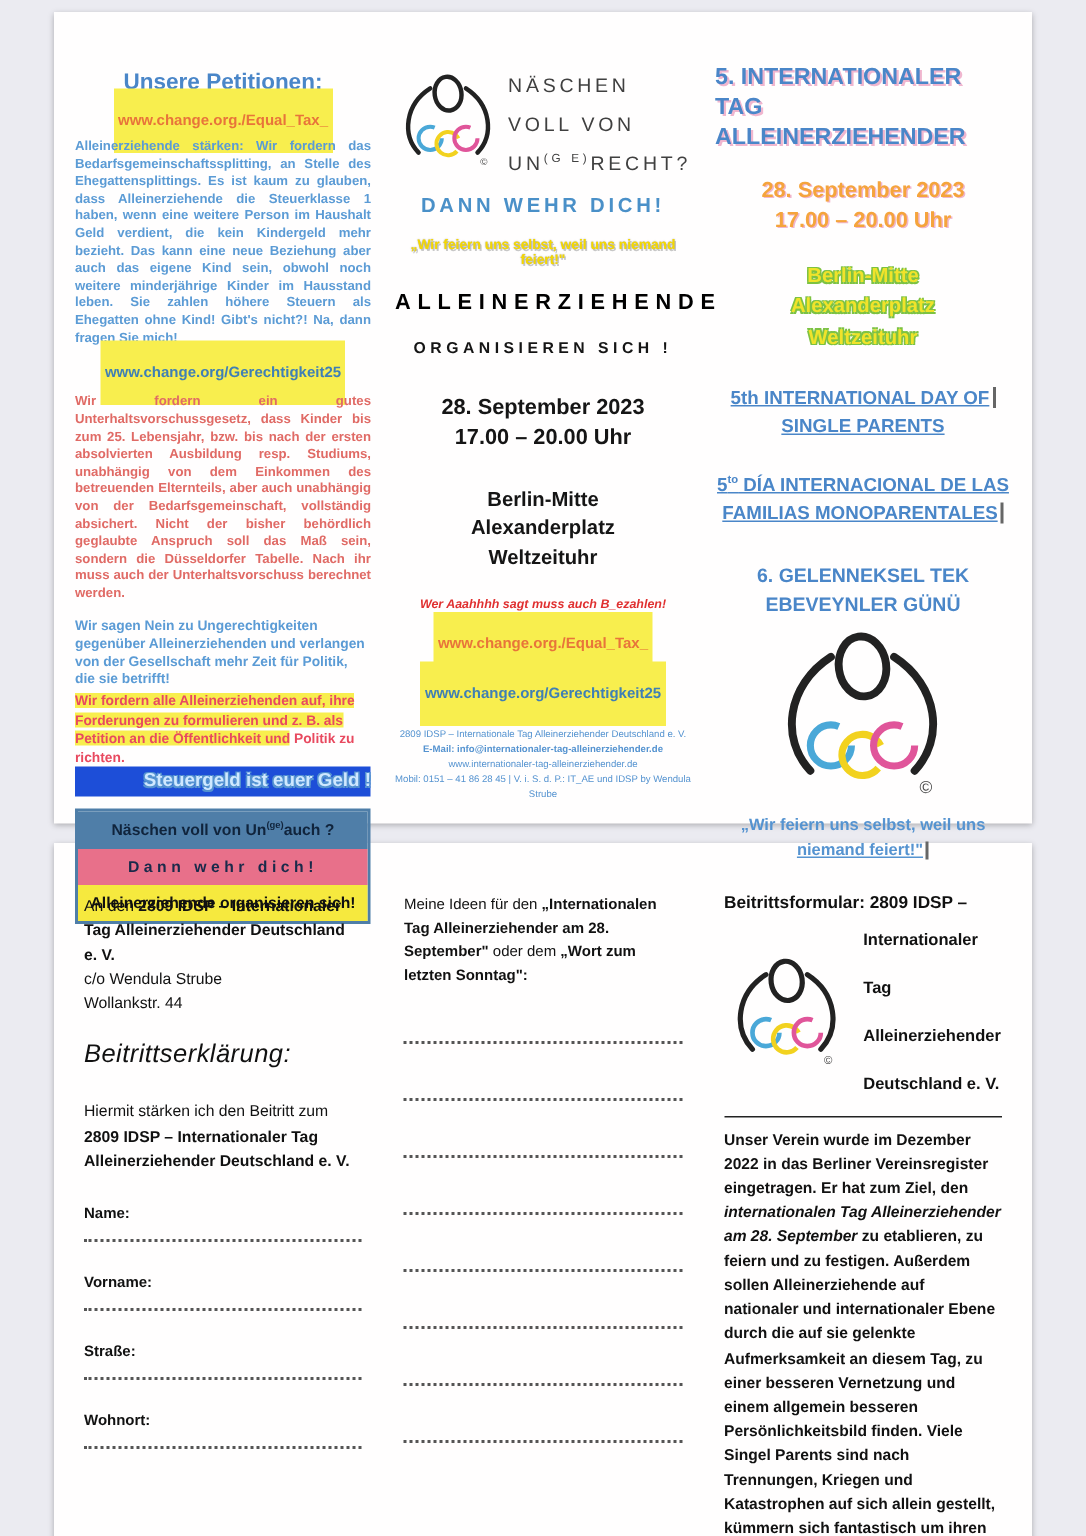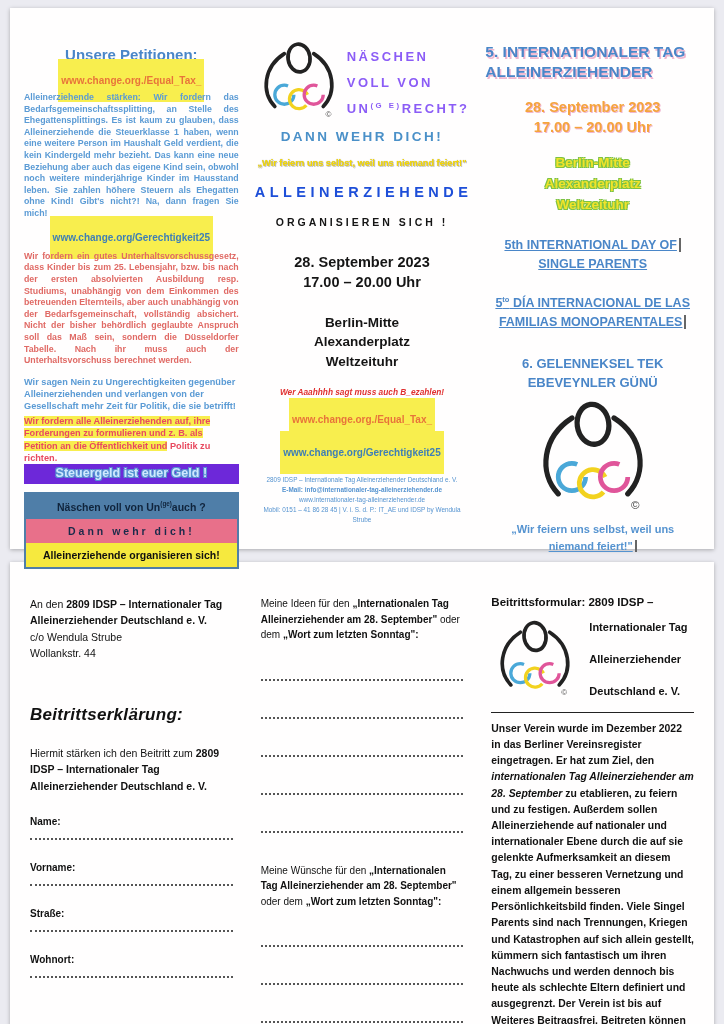--- a/index.html
+++ b/index.html
@@ -2,55 +2,55 @@
 <html><head>
 <meta charset="utf-8">
 <style>
   html,body { margin:0; padding:0; }
   body {
     width:724px; height:1024px; overflow:hidden;
     background:#ebebf1;
     font-family:"Liberation Sans", sans-serif;
     color:#111;
   }
-  .page { width:704px; margin:0 auto; background:#fffefe; box-shadow:0 1px 4px rgba(0,0,0,.28); box-sizing:border-box; }
+  .page { width:652px; margin:0 auto; background:#fffefe; box-shadow:0 1px 4px rgba(0,0,0,.28); box-sizing:border-box; }
   .page1 { height:541px; margin-top:8px; }
   .page2 { height:505px; margin-top:13px; }
   .cols { display:flex; gap:16px; box-sizing:border-box; height:100%; }
   .page1 .cols { padding:26px 14px 8px; }
   .page2 .cols { padding:34px 20px 8px; gap:28px; }
   .col { flex:1; min-width:0; }
 
   
   .pet-heading { color:#4a86c8; font-weight:bold; font-size:15px; text-align:center; margin-top:12px; }
   .hl-link { display:block; text-align:center; margin:12px 0 6px; font-size:10px; font-weight:bold; }
   .hl-link .bg { background:#f8ee4e; padding:16px 3px; }
   .orange { color:#e8743a; }
   .bluelink { color:#3f7fb5; }
   .p-blue { color:#5b9bd5; font-weight:bold; font-size:8.8px; line-height:1.32; text-align:justify; margin:5px 0; }
   .p-red  { color:#e06a65; font-weight:700; font-size:8.8px; line-height:1.32; text-align:justify; margin:8px 0; }
   .p-nein { color:#5b9bd5; font-weight:bold; font-size:9.2px; line-height:1.3; margin:10px 0 2px; }
   .p-hl { color:#e8495f; font-weight:bold; font-size:9.2px; line-height:1.35; margin:2px 0 0; }
   .p-hl .bg { background:#f8ee4e; }
-  .slogan { background:#6d28d9; text-align:center; font-weight:bold; font-size:12.5px; padding:2px 0 4px;
+  .slogan { background:#1d4ed8; text-align:right; font-weight:bold; font-size:12.5px; padding:2px 0 4px;
             color:#cfe8ff; text-shadow:-1px -1px 0 #5593d0, 1px -1px 0 #5593d0, -1px 1px 0 #5593d0, 1px 1px 0 #5593d0; }
   .boxes { border:2px solid #4f7ea8; margin-top:8px; }
   .box { text-align:center; font-weight:bold; font-size:10.5px; padding:6px 2px; }
   .box-blue { background:#4f7ea8; color:#10243c; }
   .box-pink { background:#e8708a; color:#1a2a4a; letter-spacing:3px; }
   .box-yellow { background:#f6e93e; color:#101010; }
   sup { font-size:60%; }
 
   
   .logo-row { display:flex; align-items:flex-start; gap:4px; }
-  .tagline { color:#8b5cf6; font-weight:bold; font-size:13px; letter-spacing:2.5px; line-height:2.0; padding-top:10px; white-space:nowrap; }
+  .tagline { color:#404040; font-weight:normal; font-size:13px; letter-spacing:2.5px; line-height:2.0; padding-top:10px; white-space:nowrap; }
   .dann { text-align:center; color:#4a90c8; font-weight:bold; font-size:13.5px; letter-spacing:2.5px; margin-top:0; }
   .quote-yellow { text-align:center; color:#f5d800; font-weight:bold; font-size:9.2px; margin:14px 0 16px;
                   text-shadow:0 0 1px #999, 1px 1px 0 #c9c9c9; }
-  .allein { text-align:left; font-weight:bold; letter-spacing:4.5px; font-size:14.5px; color:#1d4ed8; }
+  .allein { text-align:left; font-weight:bold; letter-spacing:4.5px; font-size:14.5px; color:#000000; }
   .organisieren { text-align:center; font-weight:bold; letter-spacing:3px; font-size:10.5px; margin-top:16px; color:#151515; }
   .m-date { text-align:center; font-weight:bold; font-size:14.5px; margin-top:24px; line-height:1.4; color:#151515; }
   .m-loc  { text-align:center; font-weight:bold; font-size:13.5px; margin-top:20px; line-height:1.45; color:#151515; }
   .joke { text-align:center; color:#e03030; font-weight:bold; font-style:italic; font-size:8.3px; margin-top:16px; }
   .m-links { text-align:center; font-size:10.5px; font-weight:bold; margin-top:10px; line-height:2.1; }
   .contact { text-align:center; font-size:6.4px; color:#5593d0; margin-top:12px; line-height:1.55; }
   .contact .b { font-weight:bold; }
 
   
   .r-title { color:#4a86c8; font-weight:bold; font-size:15.5px; line-height:1.3; margin-top:8px;
@@ -62,21 +62,21 @@
   .r-en, .r-es { text-align:center; color:#4a86c8; font-weight:bold; font-size:12.5px; margin-top:20px; line-height:1.5; }
   .r-en u, .r-es u, .r-quote u { text-decoration:underline; }
   .edge { border-right:2px solid #666; padding-right:2px; }
   .r-tr { text-align:center; color:#4a86c8; font-weight:bold; font-size:13px; margin-top:24px; line-height:1.45; }
   .r-logo { text-align:center; margin-top:6px; }
   .r-quote { text-align:center; color:#5593d0; font-weight:bold; font-size:11px; line-height:1.55; }
 
   
   .addr { font-size:10.5px; line-height:1.55; }
   .addr .b, .intro .b { font-weight:bold; }
-  .beitritt { font-size:17px; font-weight:bold; font-style:italic; margin:44px 0 20px; letter-spacing:.3px; }
+  .beitritt { font-size:17px; font-weight:normal; font-style:italic; margin:16px 0 20px; letter-spacing:.3px; }
   .intro { font-size:10.5px; line-height:1.55; }
   .field { margin-top:17px; }
   .field .lbl { font-size:10px; font-weight:600; }
   .dots { border-bottom:2px dotted #555; margin-top:9px; }
 
   .m2-h { font-size:10px; line-height:1.55; }
   .m2-h .b { font-weight:bold; }
   .dots-idea { border-bottom:2px dotted #555; margin-top:36px; }
   .wishes { margin-top:30px; }
 
@@ -220,23 +220,20 @@
 
     <div class="col">
       <div class="m2-h">
         <span>Meine Ideen für den </span><span class="b">„Internationalen Tag Alleinerziehender am 28. September"</span><span> oder dem </span><span class="b">„Wort zum letzten Sonntag":</span>
       </div>
       <div class="dots-idea"></div>
       <div class="dots-idea"></div>
       <div class="dots-idea"></div>
       <div class="dots-idea"></div>
       <div class="dots-idea"></div>
-      <div class="m2-h wishes">
-        <span>Meine Wünsche für den </span><span class="b">„Internationalen  Tag Alleinerziehender am 28. September"</span><span> oder dem </span><span class="b">„Wort zum letzten Sonntag":</span>
-      </div>
       <div class="dots-idea"></div>
       <div class="dots-idea"></div>
       <div class="dots-idea"></div>
     </div>
 
     <div class="col">
       <div class="form-title">Beitrittsformular: 2809 IDSP –</div>
       <div class="logo2-row">
         <svg viewBox="0 0 120 112" width="88" height="82">
           <ellipse cx="60" cy="24" rx="15" ry="19" fill="none" stroke="#222" stroke-width="5" transform="rotate(-8 60 24)"></ellipse>

